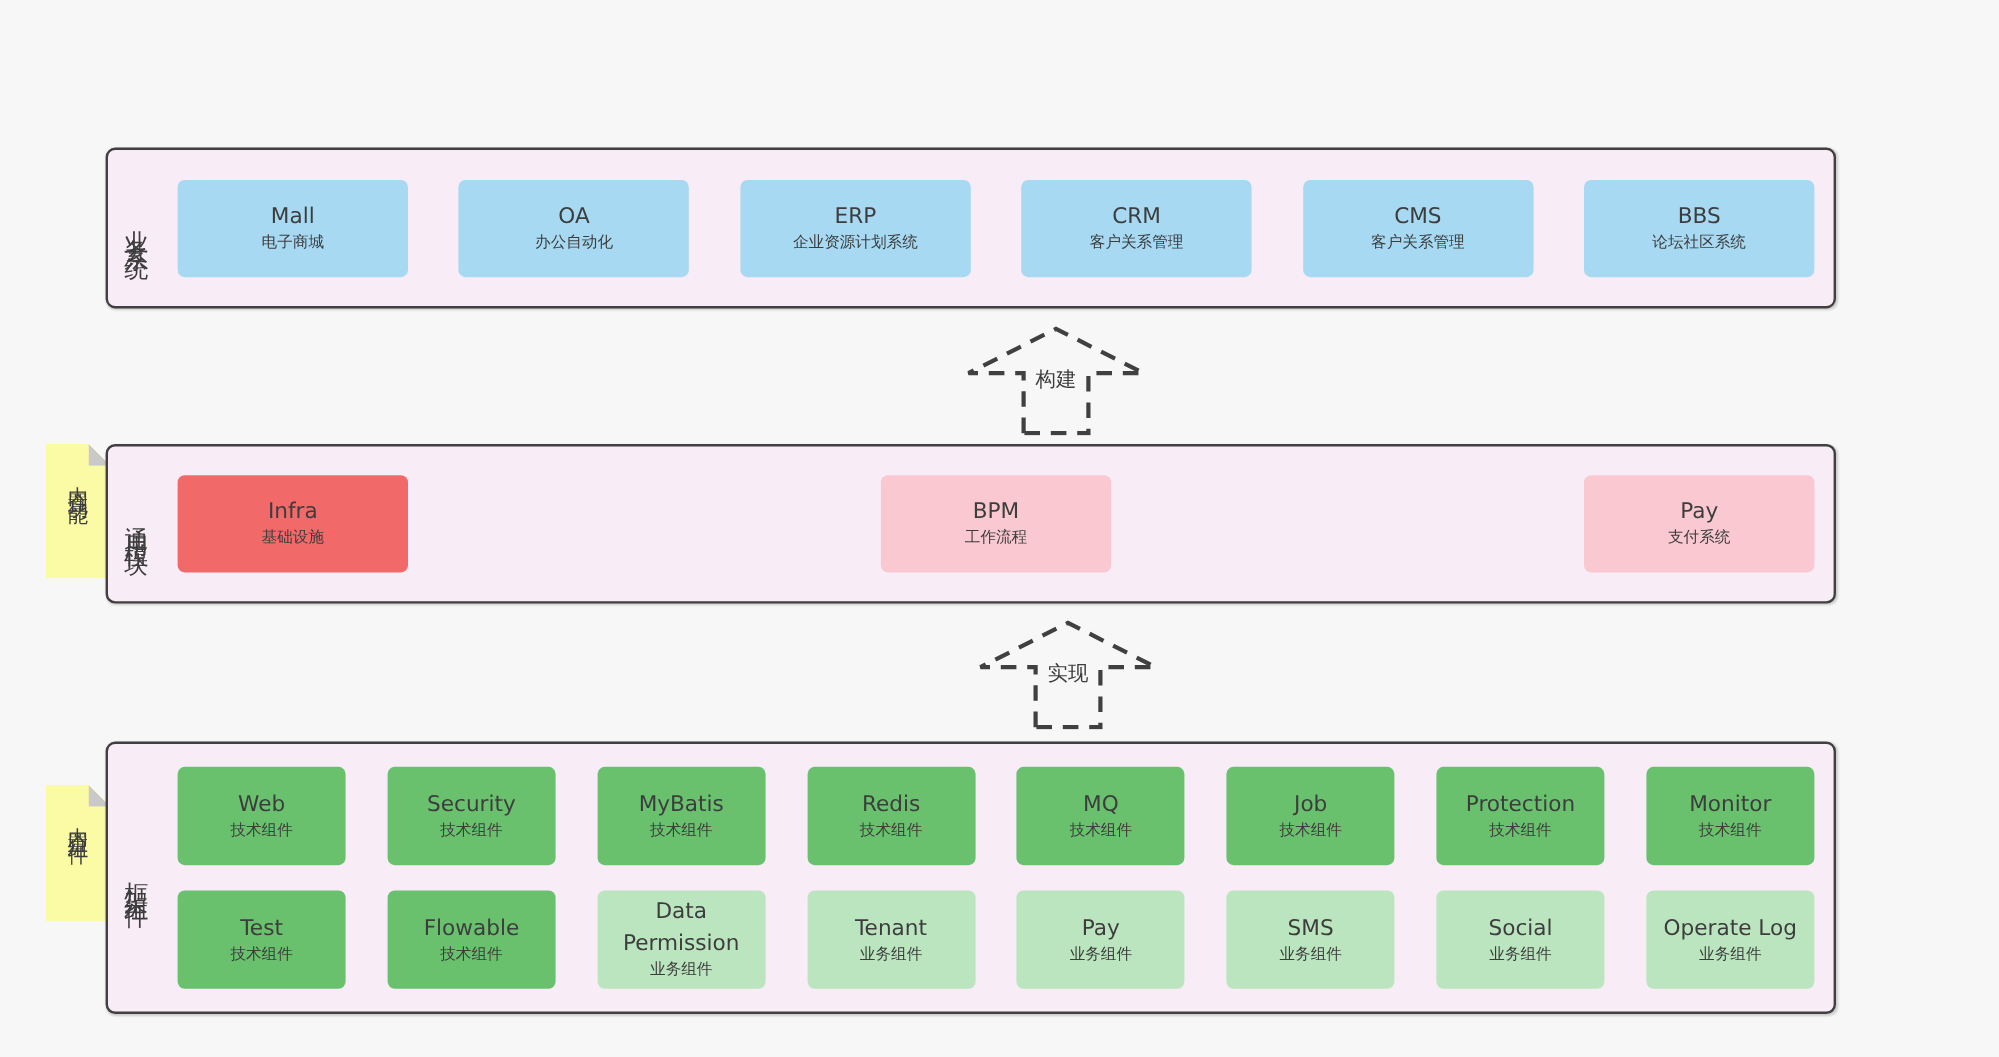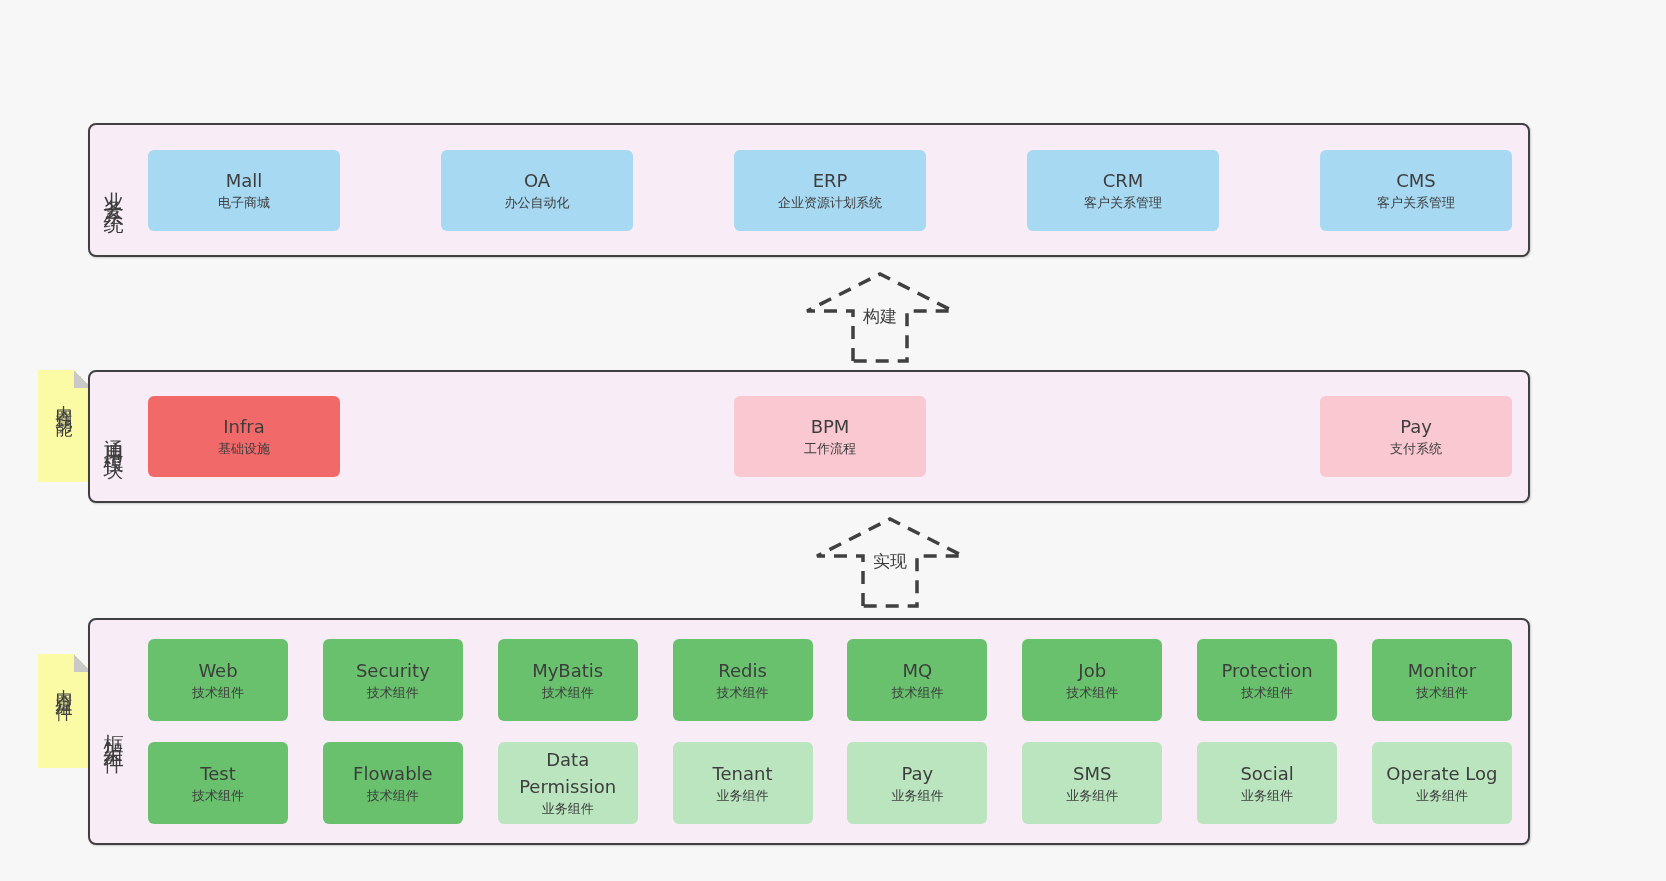--- a/index.html
+++ b/index.html
@@ -74,20 +74,24 @@
         <div class="box-desc">企业资源计划系统</div>
       </div>
       <div class="box big blue">
         <div class="box-name">CRM</div>
         <div class="box-desc">客户关系管理</div>
       </div>
       <div class="box big blue">
         <div class="box-name">CMS</div>
         <div class="box-desc">客户关系管理</div>
       </div>
+      <div class="box big blue">
+        <div class="box-name">BBS</div>
+        <div class="box-desc">论坛社区系统</div>
+      </div>
     </div>
   </div>
 
   <div class="arrow" id="arrow1">
     <svg width="150" height="92" viewBox="0 0 150 92">
       <path d="M48 90 L48 40 L2 40 L75 3 L148 40 L102 40 L102 90 Z"></path>
     </svg>
     <div class="arrow-label">构建</div>
   </div>
 

